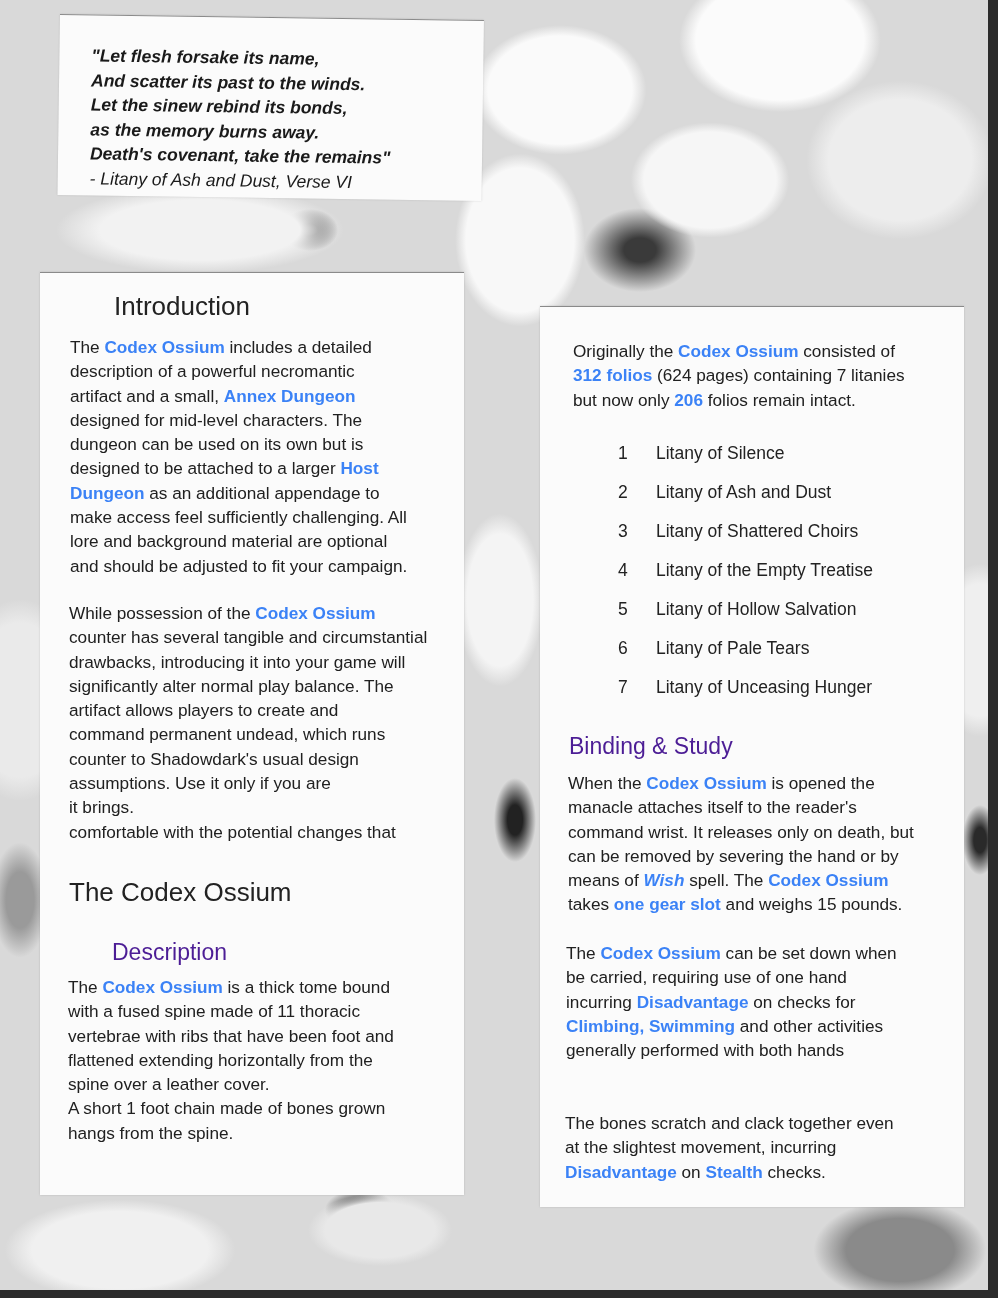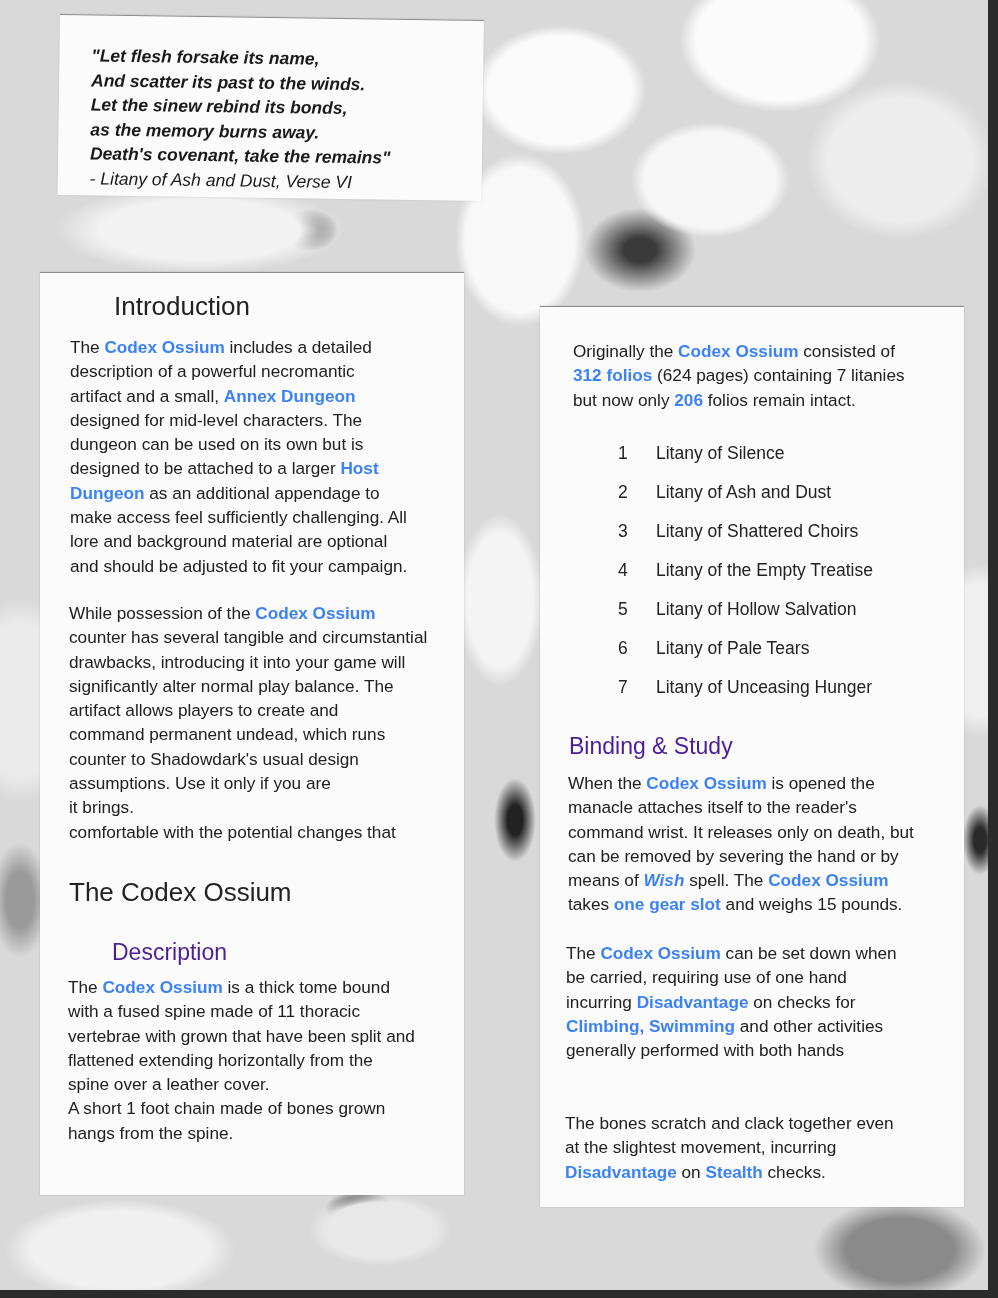--- a/index.html
+++ b/index.html
@@ -125,21 +125,21 @@
         <span class="ln">counter to Shadowdark's usual design</span>
         <span class="ln">assumptions. Use it only if you are</span>
         <span class="ln">it brings.</span>
         <span class="ln">comfortable with the potential changes that</span>
       </div>
     <div class="h1" style="left:29px; top:604px;">The Codex Ossium</div>
     <div class="h2" style="left:28px; top:666px;margin-left:44px;">Description</div>
     <div class="para" style="left:28px; top:702px;">
         <span class="ln">The <b>Codex Ossium</b> is a thick tome bound</span>
         <span class="ln">with a fused spine made of 11 thoracic</span>
-        <span class="ln">vertebrae with grown that have been split and</span>
+        <span class="ln">vertebrae with ribs that have been foot and</span>
         <span class="ln">flattened extending horizontally from the</span>
         <span class="ln">spine over a leather cover.</span>
         <span class="ln">A short 1 foot chain made of bones grown</span>
         <span class="ln">hangs from the spine.</span>
       </div>
   </div>
 
   <div class="panel right-panel">
     <div class="para" style="left:33px; top:32px;">
         <span class="ln">Originally the <b>Codex Ossium</b> consisted of</span>

